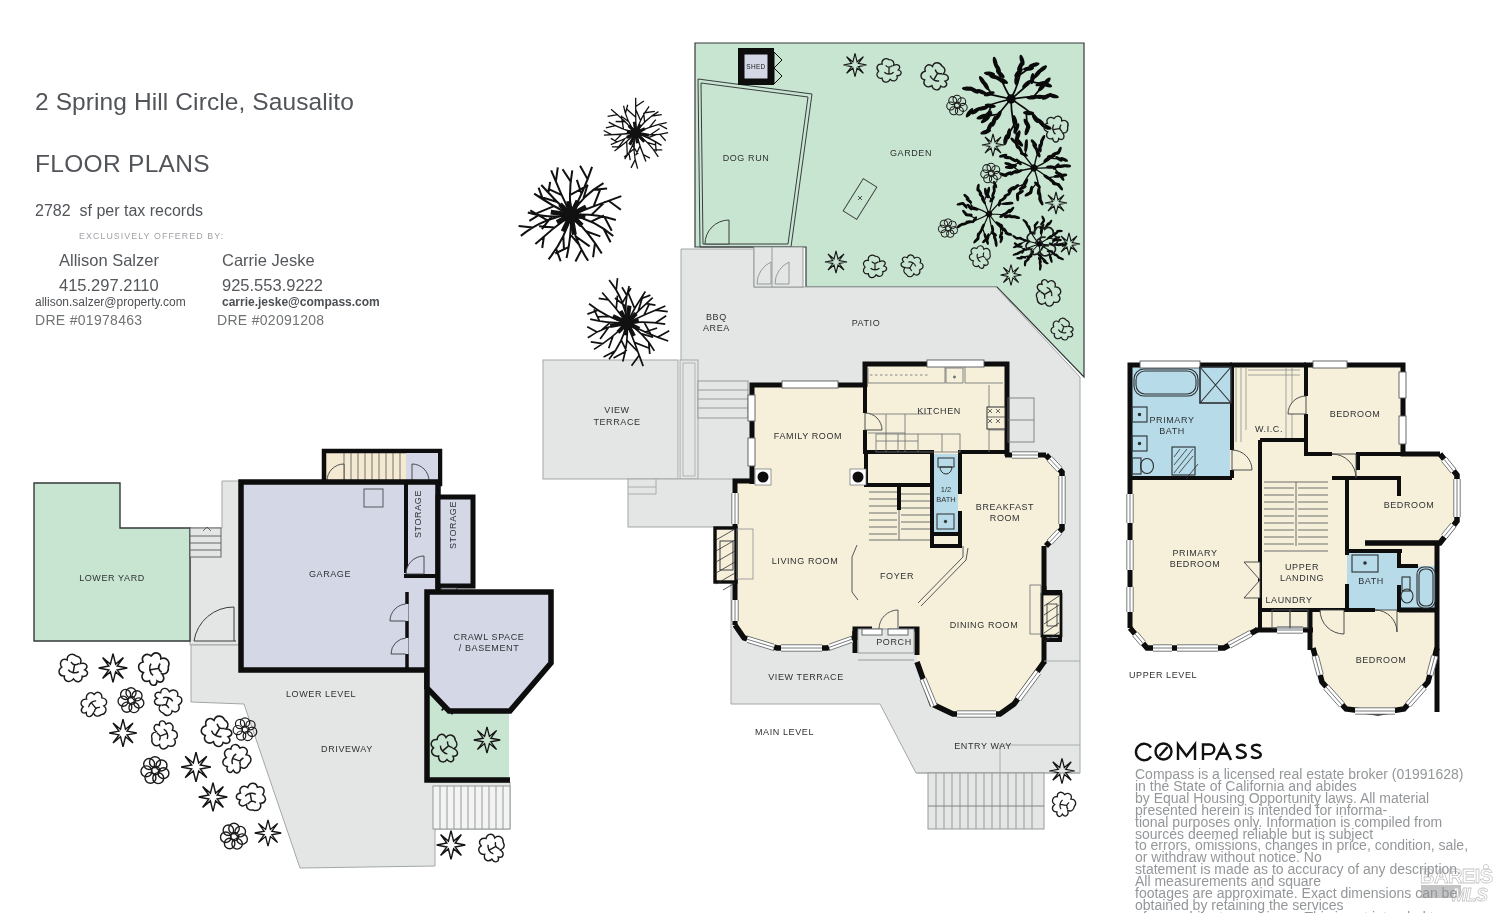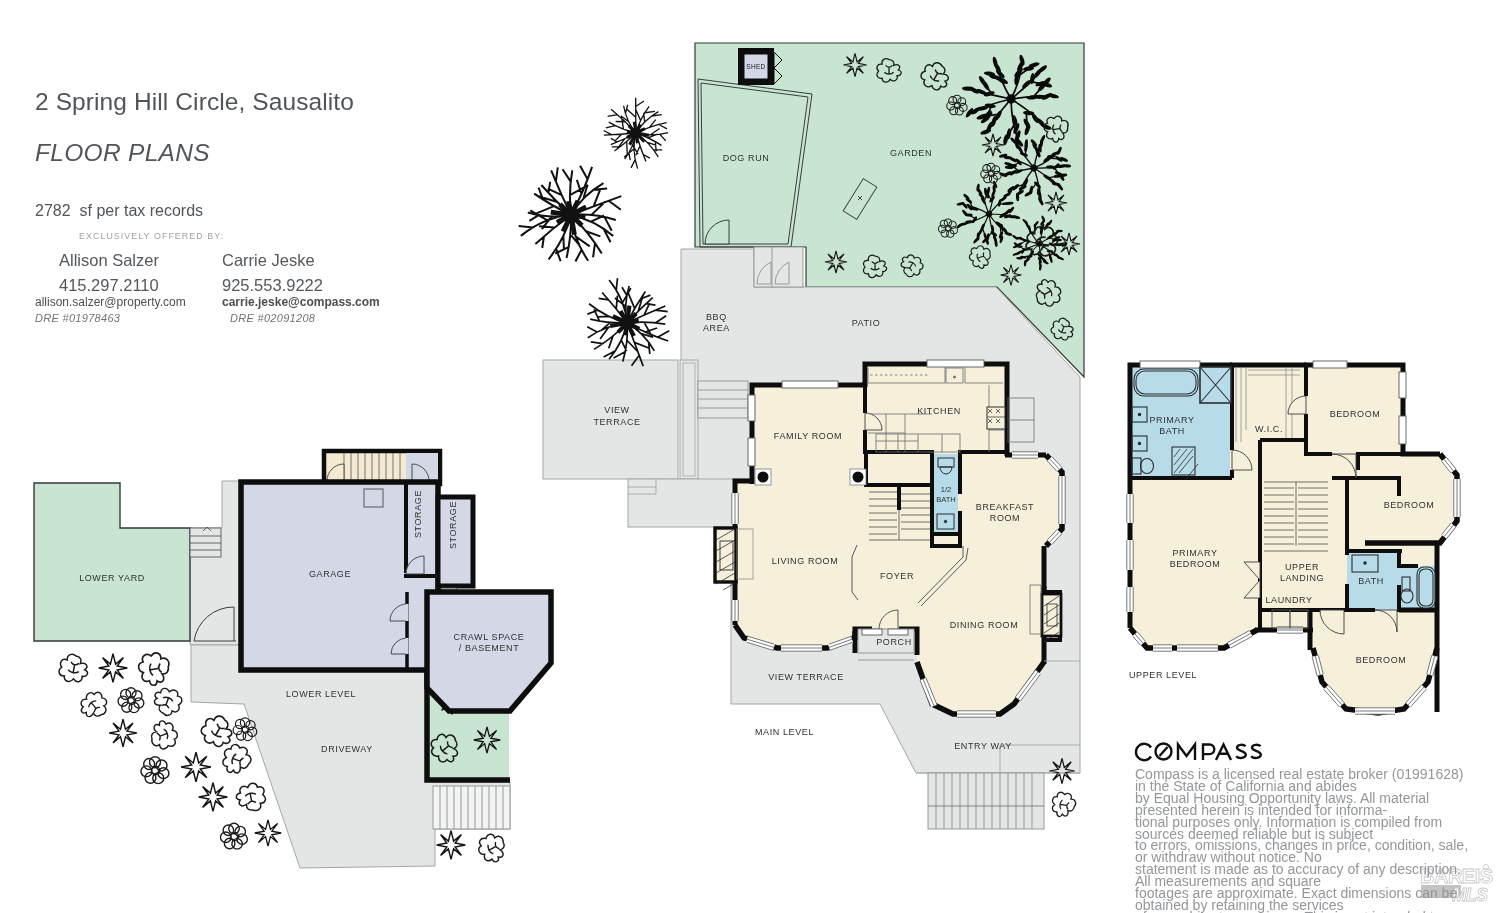--- a/index.html
+++ b/index.html
@@ -4,47 +4,47 @@
 <style>
   html,body{margin:0;padding:0;background:#fff;}
   .page{position:relative;width:1500px;height:913px;background:#ffffff;overflow:hidden;
         font-family:"Liberation Sans",sans-serif;}
   .abs{position:absolute;}
   .hdr1{font-size:24.5px;color:#515459;letter-spacing:.1px;}
   .hdr2{font-size:16px;color:#515459;margin-top:12px;}
   .eyebrow{font-size:8.8px;color:#9fa2a5;letter-spacing:1.1px;}
   .agent{font-size:16.5px;color:#54575b;line-height:25px;}
   .email{font-size:12px;color:#4c4f53;}
-  .dre{font-size:11px;color:#707376;letter-spacing:.3px;font-style:italic;}
+  .dre{font-size:14px;color:#707376;letter-spacing:.3px;}
   .disc{font-size:14px;color:#94979a;line-height:11.9px;letter-spacing:0px;}
   svg text{font-family:"Liberation Sans",sans-serif;}
 </style>
 </head>
 <body>
 <div class="page">
 
   <div class="abs hdr1" style="left:35px;top:88px;">2 Spring Hill Circle, Sausalito</div>
 
-  <div class="abs hdr1" style="left:35px;top:139px;letter-spacing:.3px;font-style:italic;">FLOOR PLANS</div>
+  <div class="abs hdr1" style="left:35px;top:150px;letter-spacing:.3px;">FLOOR PLANS</div>
 
   <div class="abs hdr2" style="left:35px;top:190px;">2782&nbsp; sf per tax records</div>
 
   <div class="abs eyebrow" style="left:35px;top:231px;padding-left:44px;">EXCLUSIVELY OFFERED BY:</div>
 
   <div class="abs agent" style="left:35px;top:248px;margin-left:24px;">Allison Salzer<br>415.297.2110</div>
 
   <div class="abs email" style="left:35px;top:295px;">allison.salzer@property.com</div>
 
   <div class="abs dre" style="left:35px;top:312px;">DRE #01978463</div>
 
   <div class="abs agent" style="left:222px;top:248px;">Carrie Jeske<br>925.553.9222</div>
 
   <div class="abs email" style="left:222px;top:295px;font-weight:bold;">carrie.jeske@compass.com</div>
 
-  <div class="abs dre" style="left:230px;top:312px;">DRE #02091208</div>
+  <div class="abs dre" style="left:217px;top:312px;">DRE #02091208</div>
 
   <svg class="abs" style="left:0;top:0;" width="1500" height="913" viewBox="0 0 1500 913">
     <defs>
       <g id="shrub" stroke="#1c1c1c" stroke-width="1.1" fill="none">
         <circle cx="0" cy="-6" r="4.2"></circle>
           <circle cx="5" cy="-3.5" r="4.2"></circle>
           <circle cx="6.5" cy="2.5" r="4.2"></circle>
         <circle cx="2.5" cy="6.3" r="4.2"></circle>
           <circle cx="-3.5" cy="6" r="4.2"></circle>
           <circle cx="-6.6" cy="1" r="4.2"></circle>

